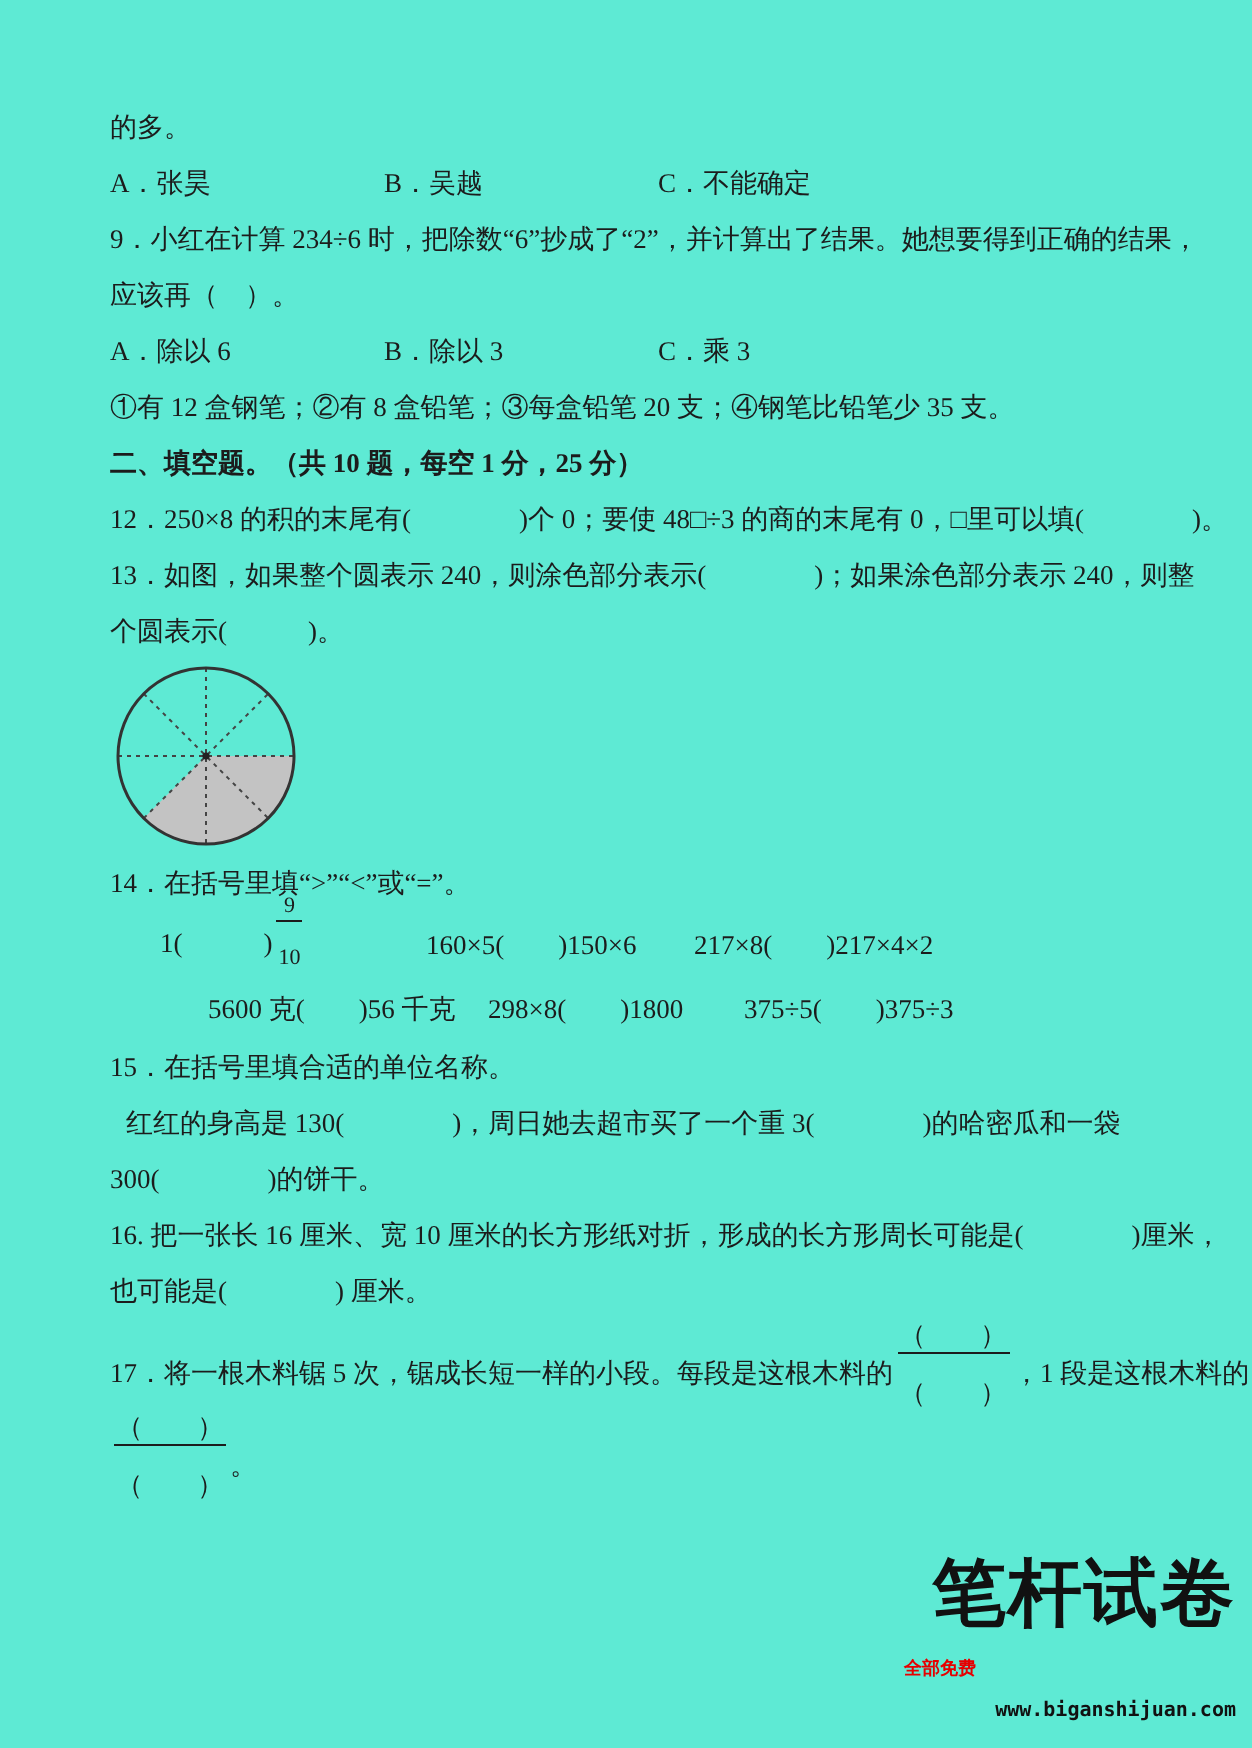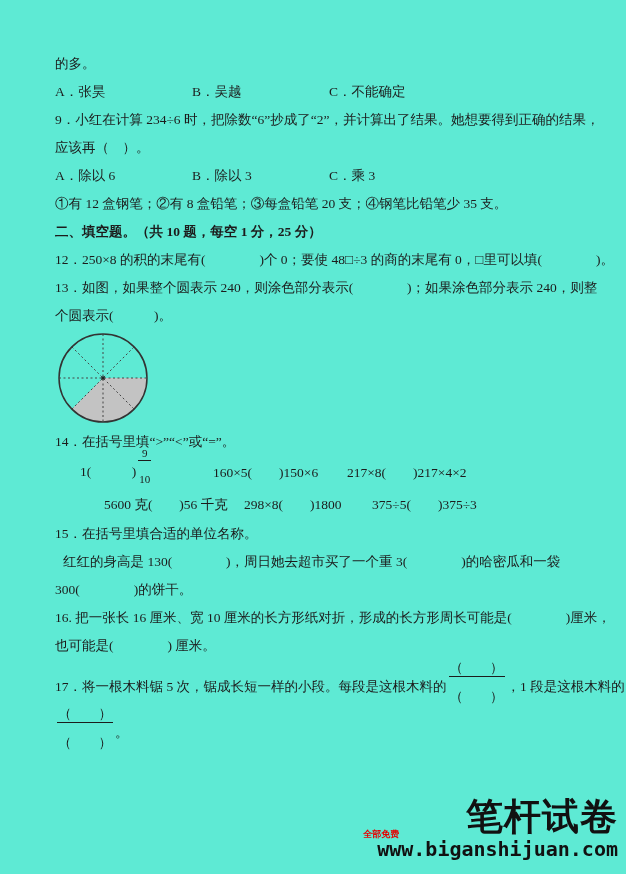--- a/index.html
+++ b/index.html
@@ -33,21 +33,21 @@
   .q17line2 { height:52px; line-height:52px; }
   .diagram-wrap { height:94px; margin:2px 0 2px 2px; }
   .footer { position:absolute; right:8px; bottom:12px; text-align:right; }
   .brand {
     font-family:"Liberation Sans","DejaVu Sans",sans-serif;
     font-weight:bold; font-size:37px; line-height:1.05; color:#111;
     letter-spacing:1px;
   }
   .url {
     font-family:"DejaVu Sans Mono","Liberation Mono",monospace;
-    font-weight:bold; font-size:20px; color:#111; line-height:1.25;
+    font-weight:bold; font-size:10px; color:#111; line-height:1.25;margin-top:33px;
   }
   .badge {
     position:absolute; left:-14px; bottom:21px;
     color:#e60000; font-size:9px; font-weight:bold;
     font-family:"Liberation Sans",sans-serif; white-space:nowrap;
   }
 </style>
 </head>
 <body>
 

